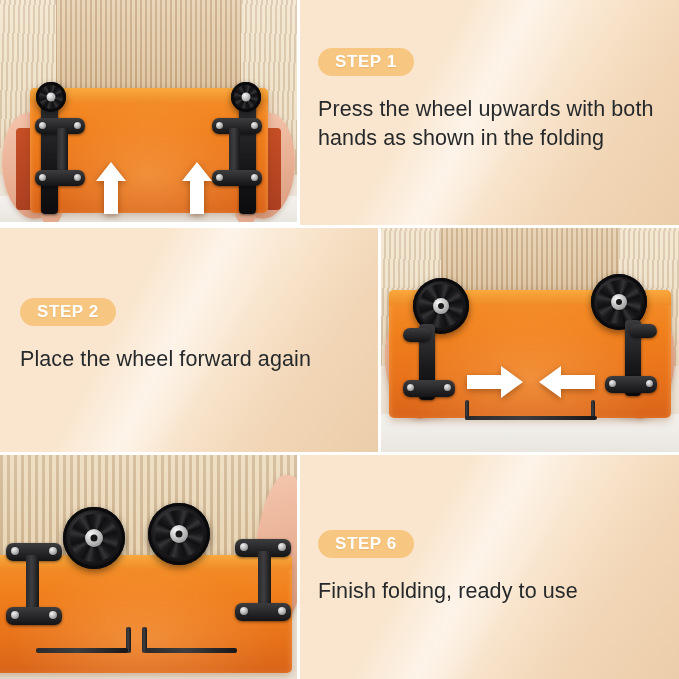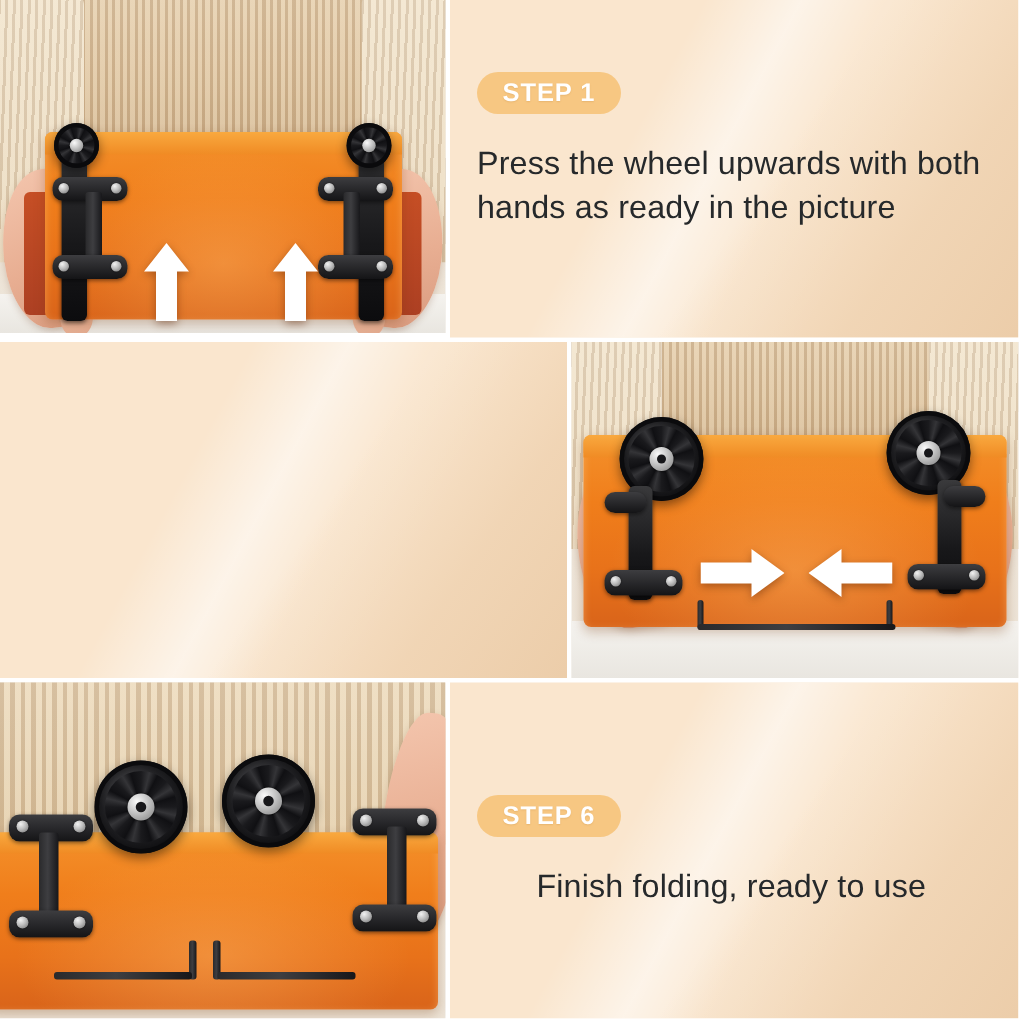--- a/index.html
+++ b/index.html
@@ -194,27 +194,33 @@
     </div>
   </div>
 
   <div class="cell panel" style="left:300px;top:0;width:379px;height:225px;">
     <div class="sheen"></div>
       <div class="sheen2"></div>
     <div class="panel-inner" style="padding:48px 22px 0 18px;">
       <div class="badge">
         <span class="btxt">STEP 1</span>
       </div>
-      <div class="body-text" style="margin-top:19px;">Press the wheel upwards with both hands as ready in the picture</div>
+      <div class="body-text" style="margin-top:19px;">Press the wheel upwards with both hands as shown in the folding</div>
     </div>
   </div>
 
   <div class="cell panel" style="left:0;top:228px;width:378px;height:224px;">
     <div class="sheen"></div>
       <div class="sheen2"></div>
+    <div class="panel-inner" style="padding:70px 20px 0 20px;">
+      <div class="badge">
+        <span class="btxt">STEP 2</span>
+      </div>
+      <div class="body-text" style="margin-top:19px;">Place the wheel forward again</div>
+    </div>
   </div>
 
   <div class="cell photo" style="left:381px;top:228px;width:298px;height:224px;">
     <div class="ph-inner">
       <div class="wall"></div>
       <div class="sweater" style="left:60px;top:-12px;width:185px;height:90px;border-radius:0 0 12px 12px;"></div>
       <div class="sleeveL" style="left:-6px;top:-12px;width:66px;height:150px;border-radius:0 12px 20px 0;"></div>
       <div class="sleeveR" style="right:-6px;top:-12px;width:66px;height:150px;border-radius:12px 0 0 20px;"></div>
       <div class="floor" style="height:38px;"></div>
 
@@ -321,17 +327,17 @@
     </div>
   </div>
 
   <div class="cell panel" style="left:300px;top:455px;width:379px;height:224px;">
     <div class="sheen"></div>
       <div class="sheen2"></div>
     <div class="panel-inner" style="padding:75px 22px 0 18px;">
       <div class="badge">
         <span class="btxt">STEP 6</span>
       </div>
-      <div class="body-text" style="margin-top:19px;text-align:center;">Finish folding, ready to use</div>
+      <div class="body-text" style="margin-top:19px;">Finish folding, ready to use</div>
     </div>
   </div>
 
 </div>
 
 </body></html>

